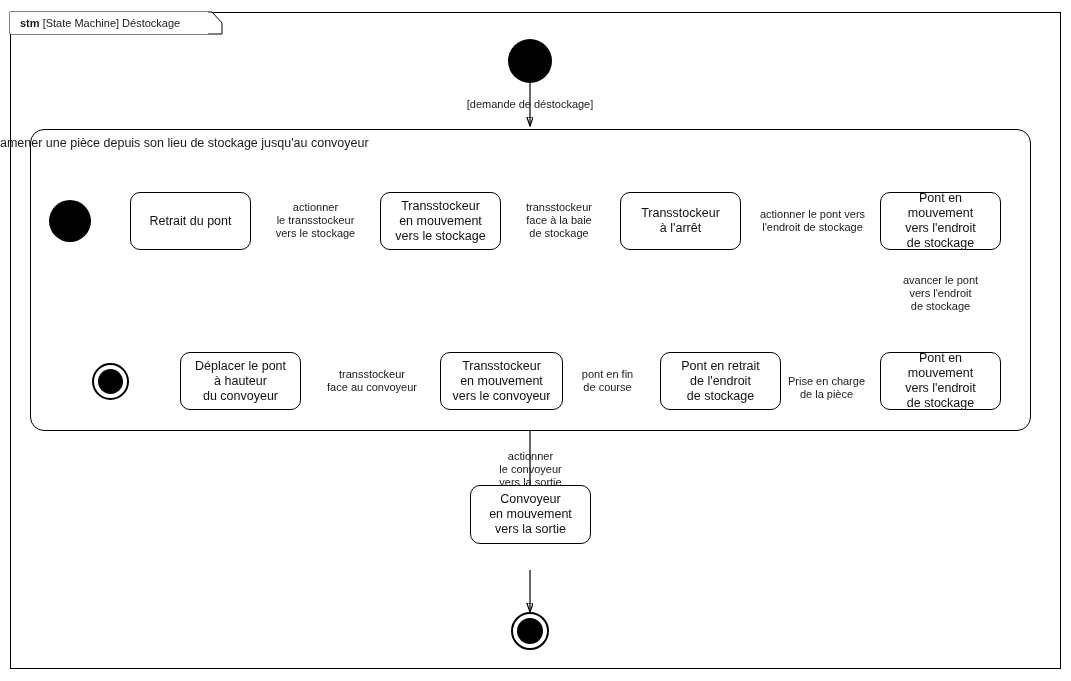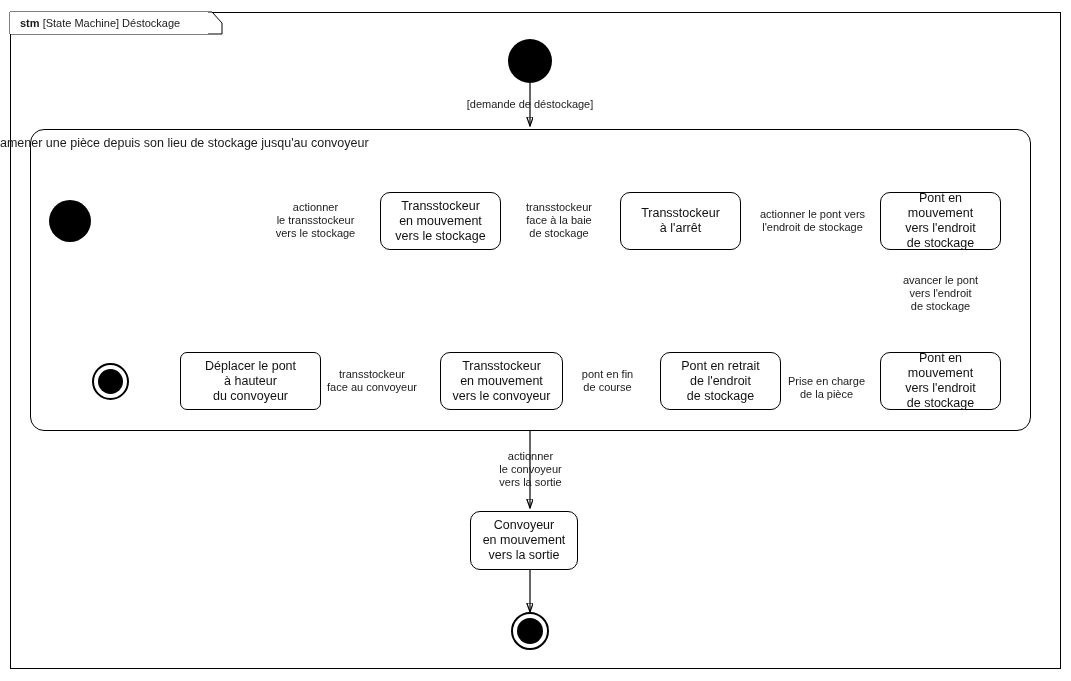--- a/index.html
+++ b/index.html
@@ -194,20 +194,21 @@
   <div class="edge-label" style="left:400px; top:98px; width:260px;">[demande de déstockage]</div>
 
   <div class="composite"></div>
   <div class="composite-title">amener une pièce depuis son lieu de stockage jusqu'au convoyeur</div>
 
   <div class="initial" style="left:49px; top:200px; width:42px; height:42px;"></div>
 
   <div class="final-outer" style="left:92px; top:363px; width:37px; height:37px;"></div>
   <div class="final-inner" style="left:98px; top:369px; width:25px; height:25px;"></div>
 
+  <div class="state" style="left:130px; top:192px; width:121px; height:58px;">Retrait du pont</div>
 
   <div class="state" style="left:380px; top:192px; width:121px; height:58px;">Transstockeur
 en mouvement
 vers le stockage</div>
 
   <div class="state" style="left:620px; top:192px; width:121px; height:58px;">Transstockeur
 à l'arrêt</div>
 
   <div class="state" style="left:880px; top:192px; width:121px; height:58px;">Pont en mouvement
 vers l'endroit
@@ -218,25 +219,25 @@
 de stockage</div>
 
   <div class="state" style="left:660px; top:352px; width:121px; height:58px;">Pont en retrait
 de l'endroit
 de stockage</div>
 
   <div class="state" style="left:440px; top:352px; width:123px; height:58px;">Transstockeur
 en mouvement
 vers le convoyeur</div>
 
-  <div class="state" style="left:180px; top:352px; width:141px; height:58px;border-radius:7px;">Déplacer le pont
+  <div class="state" style="left:180px; top:352px; width:121px; height:58px;">Déplacer le pont
 à hauteur
 du convoyeur</div>
 
-  <div class="state" style="left:470px; top:511px; width:108px; height:59px;">Convoyeur
+  <div class="state" style="left:470px; top:485px; width:121px; height:59px;">Convoyeur
 en mouvement
 vers la sortie</div>
 
   <div class="final-outer" style="left:511px; top:612px; width:38px; height:38px;"></div>
   <div class="final-inner" style="left:517px; top:618px; width:26px; height:26px;"></div>
 
   <div class="edge-label" style="left:258px; top:201px; width:115px;">actionner
 le transstockeur
 vers le stockage</div>
 

